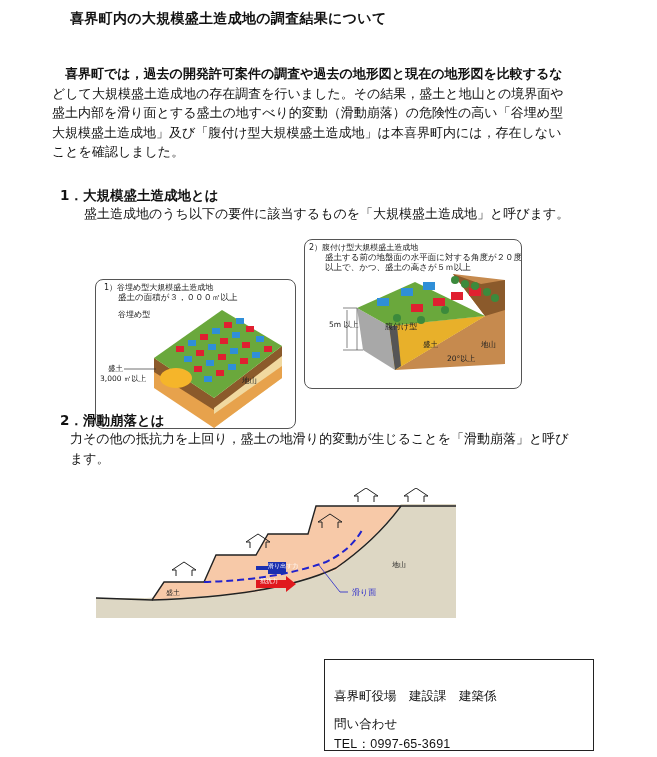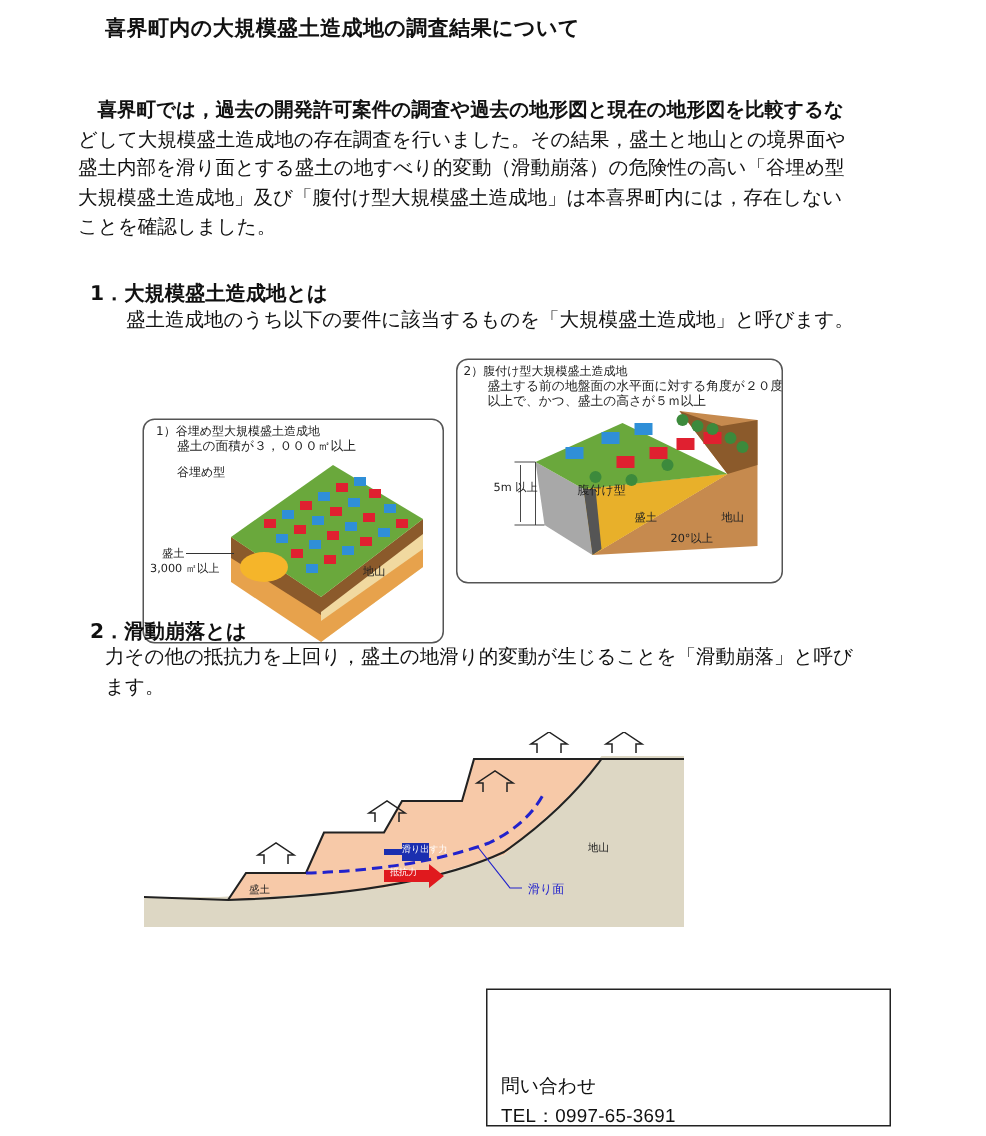--- a/index.html
+++ b/index.html
@@ -159,15 +159,16 @@
   </svg>
   <div class="lbl" style="left:70px; top:100px; font-size:7px;">盛土</div>
   <div class="lbl" style="left:296px; top:72px; font-size:7px;">地山</div>
   <div class="lbl" style="left:172px; top:74px; font-size:6px; color:#fff;">滑り出す力</div>
   <div class="lbl" style="left:164px; top:89px; font-size:6px; color:#fff;">抵抗力</div>
   <div class="lbl" style="left:256px; top:99px; font-size:8px; color:#2222cc;">滑り面</div>
 </div>
 
 <div class="contact">
   <div style="top:8px;margin-top:48px;">問い合わせ</div>
+  <div style="top:28px;">喜界町役場　建設課　建築係</div>
   <div class="mono" style="top:48px;">TEL：0997-65-3691</div>
   <div class="mono" style="top:67px;">FAX：0997-65-2797</div>
 </div>
 
 </body></html>

